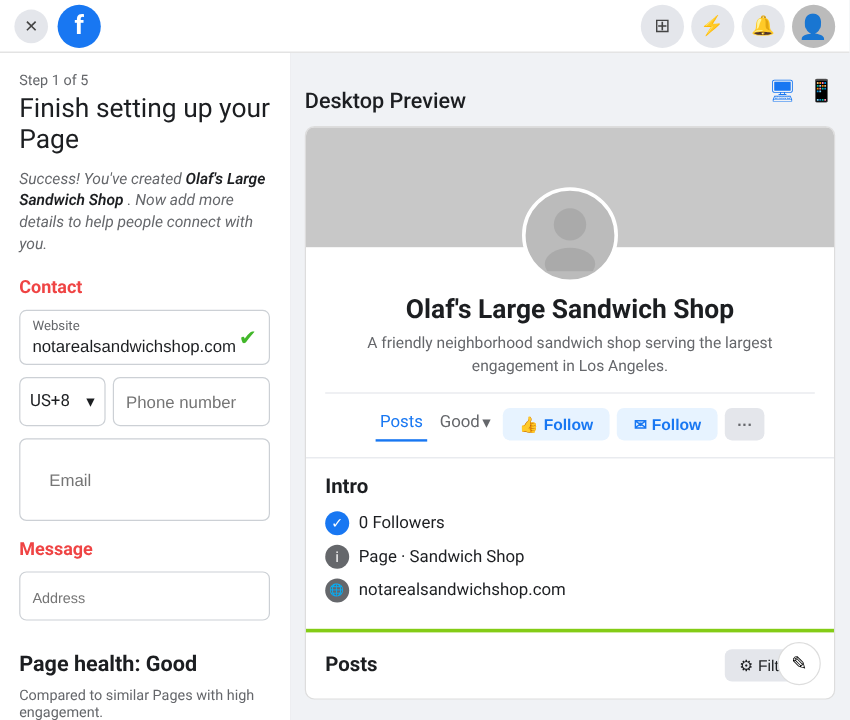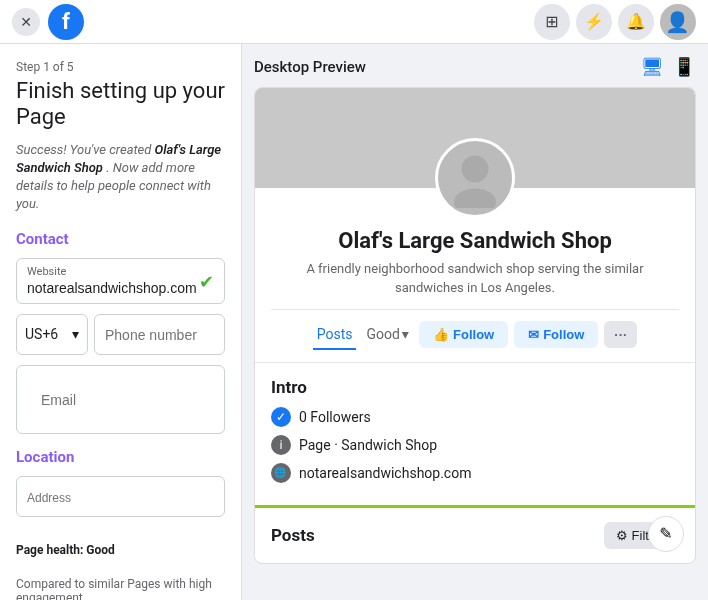--- a/index.html
+++ b/index.html
@@ -122,21 +122,21 @@
       margin-bottom: 16px;
       font-style: italic;
     }
     .success-text strong {
       color: #1c1e21;
       font-weight: 600;
     }
     .section-label {
       font-size: 15px;
       font-weight: 700;
-      color: #8b5cf6;
+      color: #ef4444;
       margin-bottom: 10px;
     }
     .input-group {
       margin-bottom: 10px;
     }
     .input-wrapper {
       position: relative;
       border: 1px solid #ccd0d5;
       border-radius: 6px;
       background: white;
@@ -226,24 +226,24 @@
       width: 100%;
       font-size: 12px;
       color: #65676b;
       background: transparent;
     }
     .page-health {
       margin-top: auto;
       padding-top: 12px;
     }
     .page-health-title {
-      font-size: 12px;
+      font-size: 18px;
       font-weight: 700;
       color: #1c1e21;
-      margin-bottom: 20px;
+      margin-bottom: 8px;
     }
     .page-health-desc {
       font-size: 12px;
       color: #65676b;
       margin-bottom: 6px;
     }
     .progress-bar-bg {
       height: 6px;
       background: #e4e6eb;
       border-radius: 3px;
@@ -289,23 +289,24 @@
       padding: 12px;
       overflow-y: auto;
     }
     .preview-header {
       display: flex;
       align-items: center;
       justify-content: space-between;
       margin-bottom: 10px;
     }
     .preview-title {
-      font-size: 15px;
+      font-size: 18px;
       color: #1c1e21;
       font-weight: 500;
+      margin-top: 18px;
     }
     .preview-icons {
       display: flex;
       gap: 10px;
     }
     .preview-icon {
       font-size: 18px;
       color: #1877f2;
       cursor: pointer;
     }
@@ -546,33 +547,33 @@
     <div class="input-group">
       <div class="input-wrapper">
         <span class="input-label-small">Website</span>
         <input type="text" value="notarealsandwichshop.com" style="">
         <span class="input-check">✔</span>
       </div>
     </div>
 
     <div class="phone-row">
       <div class="country-select">
-        <span>US+6</span>
+        <span>US+8</span>
         <span>▾</span>
       </div>
       <div class="phone-input-wrapper">
         <input type="tel" placeholder="Phone number" style="">
       </div>
     </div>
 
     <div class="email-wrapper">
       <input type="email" placeholder="Email" style="">
     </div>
 
-    <div class="section-label">Location</div>
+    <div class="section-label">Message</div>
 
     <div class="address-wrapper">
       <input type="text" placeholder="Address" style="">
     </div>
 
     <div class="page-health">
       <div class="page-health-title">Page health: Good</div>
       <div class="page-health-desc">Compared to similar Pages with high engagement.</div>
       <div class="progress-bar-bg">
         <div class="progress-bar-fill" style="width: 65%"></div>
@@ -603,21 +604,21 @@
               <svg viewBox="0 0 80 80">
                 <circle cx="40" cy="28" r="18" fill="#aaa"></circle>
                 <ellipse cx="40" cy="72" rx="28" ry="18" fill="#aaa"></ellipse>
               </svg>
             </div>
           </div>
         </div>
 
         <div class="fb-page-info">
           <div class="fb-page-name">Olaf's Large Sandwich Shop</div>
-          <div class="fb-page-desc">A friendly neighborhood sandwich shop serving the similar sandwiches in Los Angeles.</div>
+          <div class="fb-page-desc">A friendly neighborhood sandwich shop serving the largest engagement in Los Angeles.</div>
           <div class="fb-page-actions">
             <span class="fb-nav-item active">Posts</span>
             <span class="fb-nav-item more-item">
               <span>Good</span>
               <span>▾</span>
             </span>
             <button class="fb-action-btn follow">
               <span>👍</span>
               <span>Follow</span>
             </button>

